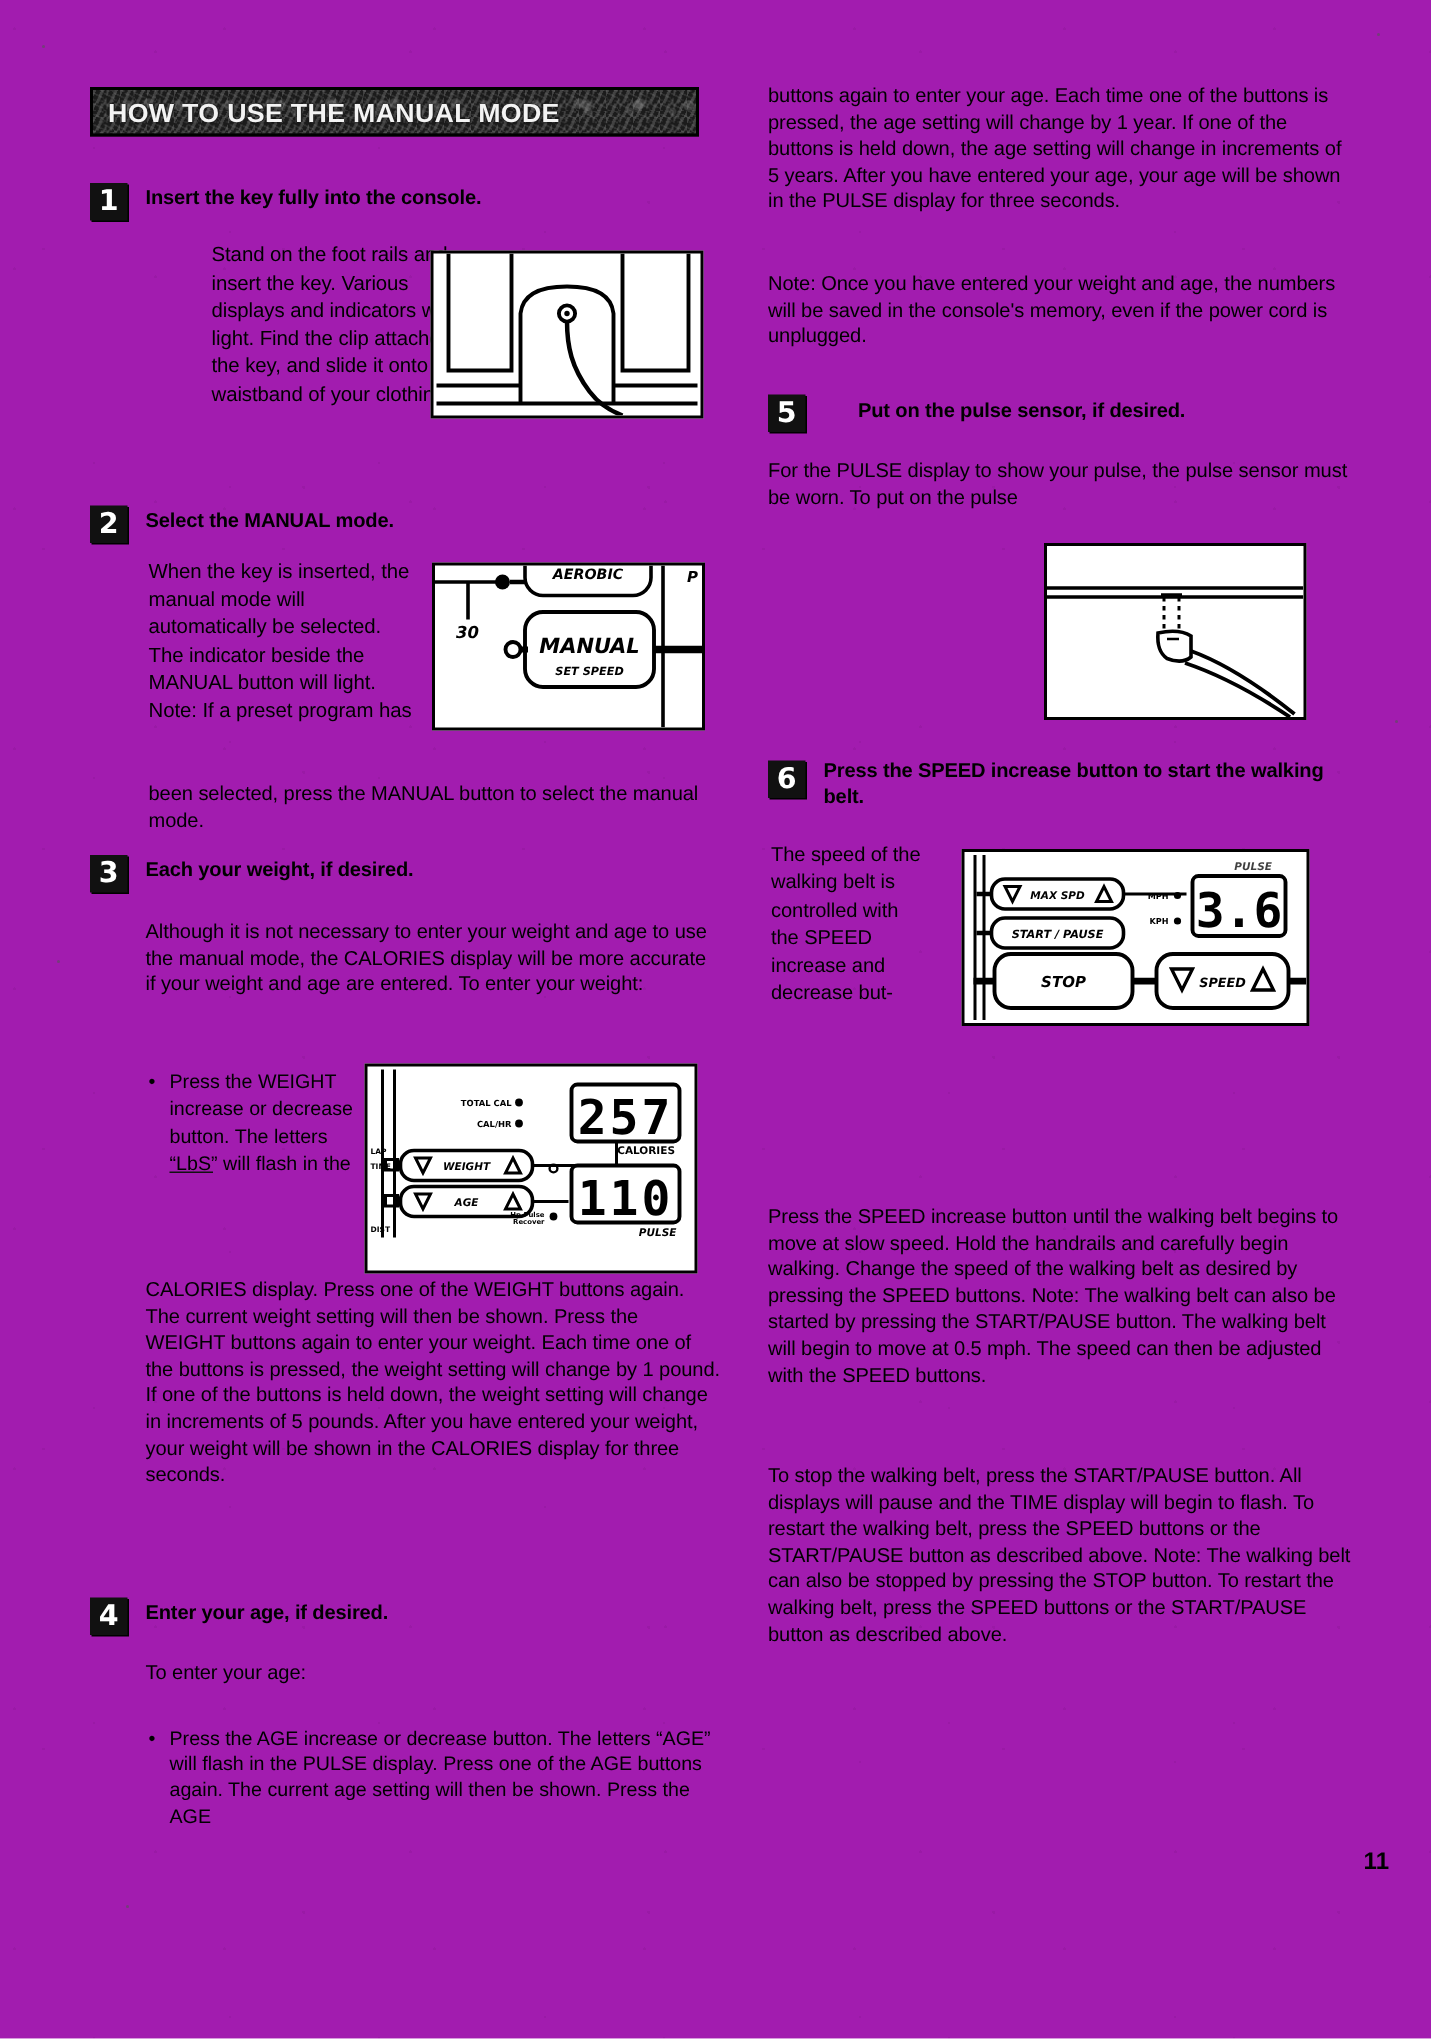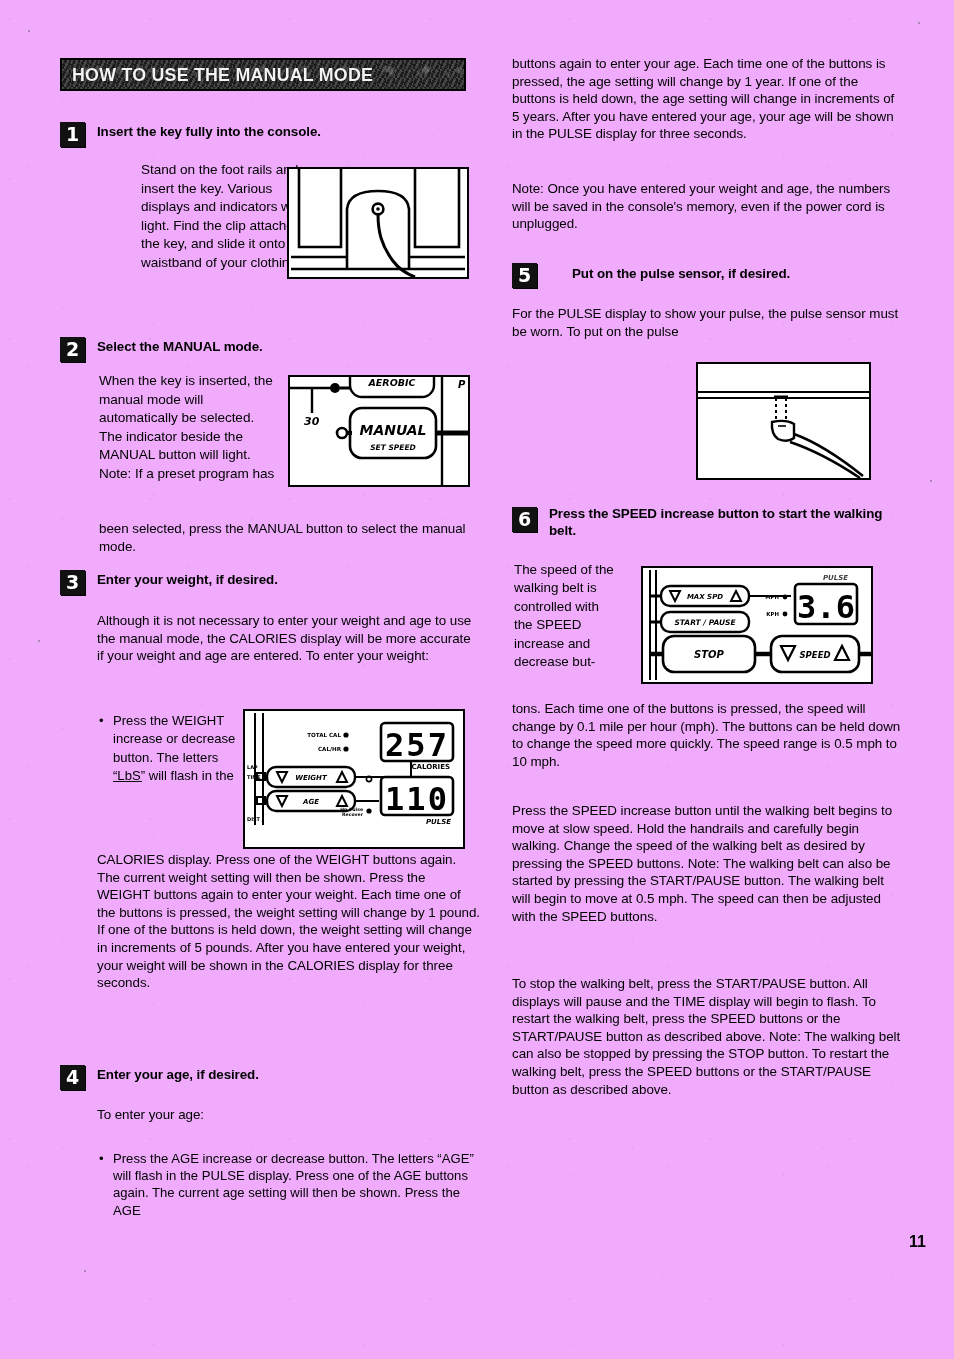--- a/index.html
+++ b/index.html
@@ -12,21 +12,21 @@
     height: 1359px;
     position: relative;
     font-family: "Liberation Sans", sans-serif;
     color: #000;
     overflow: hidden;
   }
   
   .page {
     position: absolute;
     inset: 0;
-    background: #f0abfc;
+    background: #a21caf;
   }
   .scan-noise {
     position: absolute;
     inset: 0;
     pointer-events: none;
     opacity: .045;
     background-image:
       radial-gradient(circle at 7% 12%, #000 0 1px, transparent 1px),
       radial-gradient(circle at 33% 47%, #000 0 1px, transparent 1px),
       radial-gradient(circle at 61% 23%, #000 0 1px, transparent 1px),
@@ -233,21 +233,21 @@
 
       <path d="M146 56 L178 56" stroke="#000" stroke-width="5"></path>
 
       <text x="14" y="48" font-family="DejaVu Sans, sans-serif" font-size="11" font-style="italic" font-weight="bold" fill="#000">30</text>
 
       <text x="168" y="11" font-family="DejaVu Sans, sans-serif" font-size="10" font-style="italic" font-weight="bold" fill="#000">P</text>
     </svg>
   </div>
 
   <div class="step-num" style="left:60px; top:570px;">3</div>
-  <div class="step-head" style="left:97px; top:572px; width:370px;">Enter your weight, if desired.</div>
+  <div class="step-head" style="left:97px; top:572px; width:370px;">Each your weight, if desired.</div>
   <div class="para big" style="left:97px; top:612px; width:380px;">Although it is not necessary to enter your weight and age to use the manual mode, the CALORIES display will be more accurate if your weight and age are entered. To enter your weight:</div>
 
   <div class="bullet" style="left:99px; top:712px; width:150px;">
     <span class="dot">•</span>
     <span class="btxt" style="line-height:18.4px;">
       <span>Press the</span>
       <span>WEIGHT increase or decrease button. The letters</span>
       <span class="underline-mark">“LbS”</span>
       <span>will flash in the</span>
     </span>
@@ -335,21 +335,20 @@
       <path d="M80 62 L88 62" stroke="#000" stroke-width="1.6"></path>
 
       <path d="M96 70 C118 78 140 92 165 112" fill="none" stroke="#000" stroke-width="2.6"></path>
       <path d="M92 78 C116 86 138 98 162 114" fill="none" stroke="#000" stroke-width="2.6"></path>
     </svg>
   </div>
 
   <div class="step-num" style="left:512px; top:507px;">6</div>
   <div class="step-head" style="left:549px; top:506px; width:360px;">Press the SPEED increase button to start the walking belt.</div>
   <div class="para big" style="left:514px; top:561px; width:104px; line-height:18.4px;">The speed of the walking belt is controlled with the SPEED increase and decrease but-</div>
-  <div class="para big" style="left:512px; top:700px; width:392px;">tons. Each time one of the buttons is pressed, the speed will change by 0.1 mile per hour (mph). The buttons can be held down to change the speed more quickly. The speed range is 0.5 mph to 10 mph.</div>
 
   <div class="fig" style="left:641px; top:566px; width:232px; height:118px;">
     <svg width="228" height="114" viewBox="0 0 228 114">
       <g fill="none" stroke="#000" stroke-width="2">
         <path d="M7 2 L7 112"></path>
         <path d="M13 2 L13 112"></path>
       </g>
       <text x="205" y="12" font-family="DejaVu Sans, sans-serif" font-size="7" font-style="italic" font-weight="bold" text-anchor="end" fill="#000" opacity=".75">PULSE</text>
 
       <rect x="18" y="18" width="88" height="20" rx="9" fill="none" stroke="#000" stroke-width="2.4"></rect>

